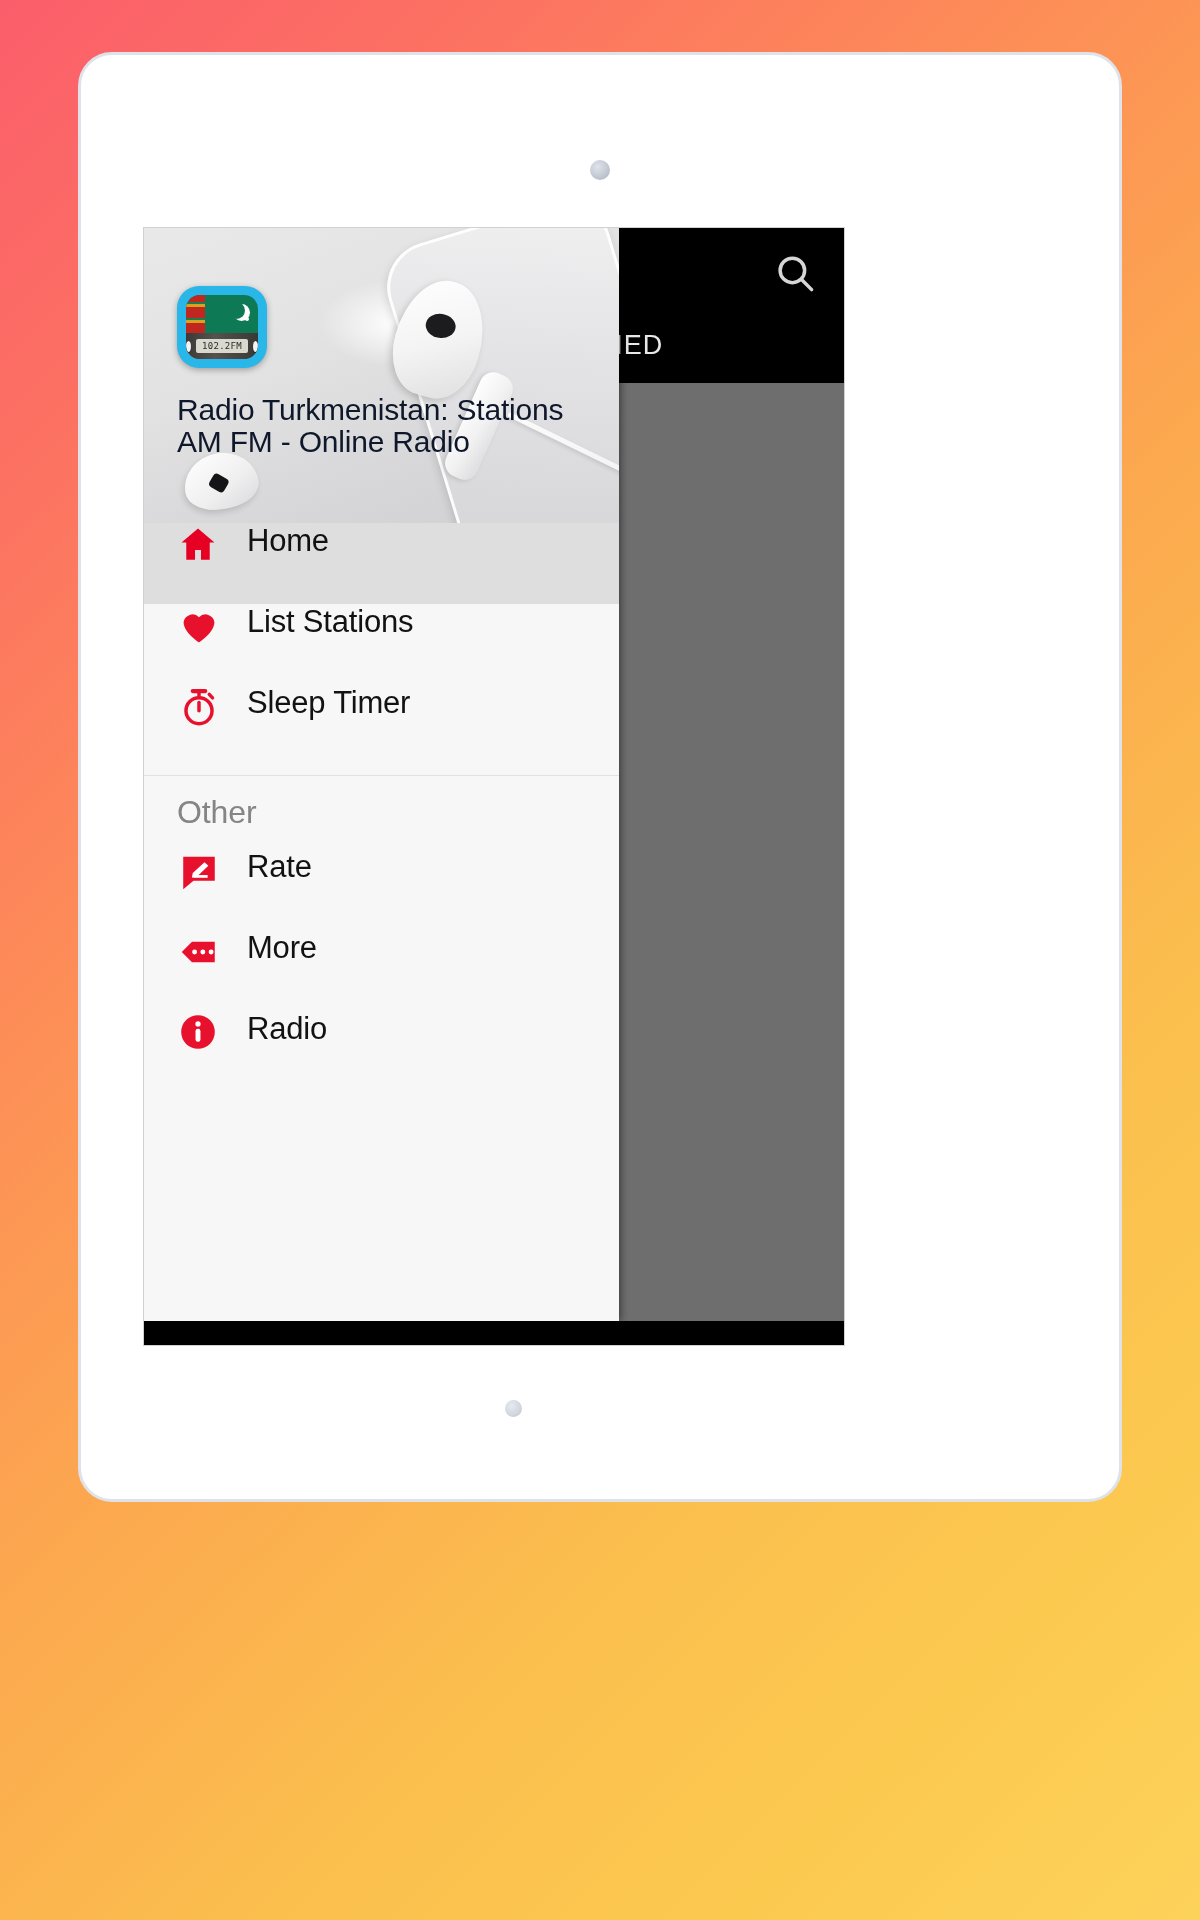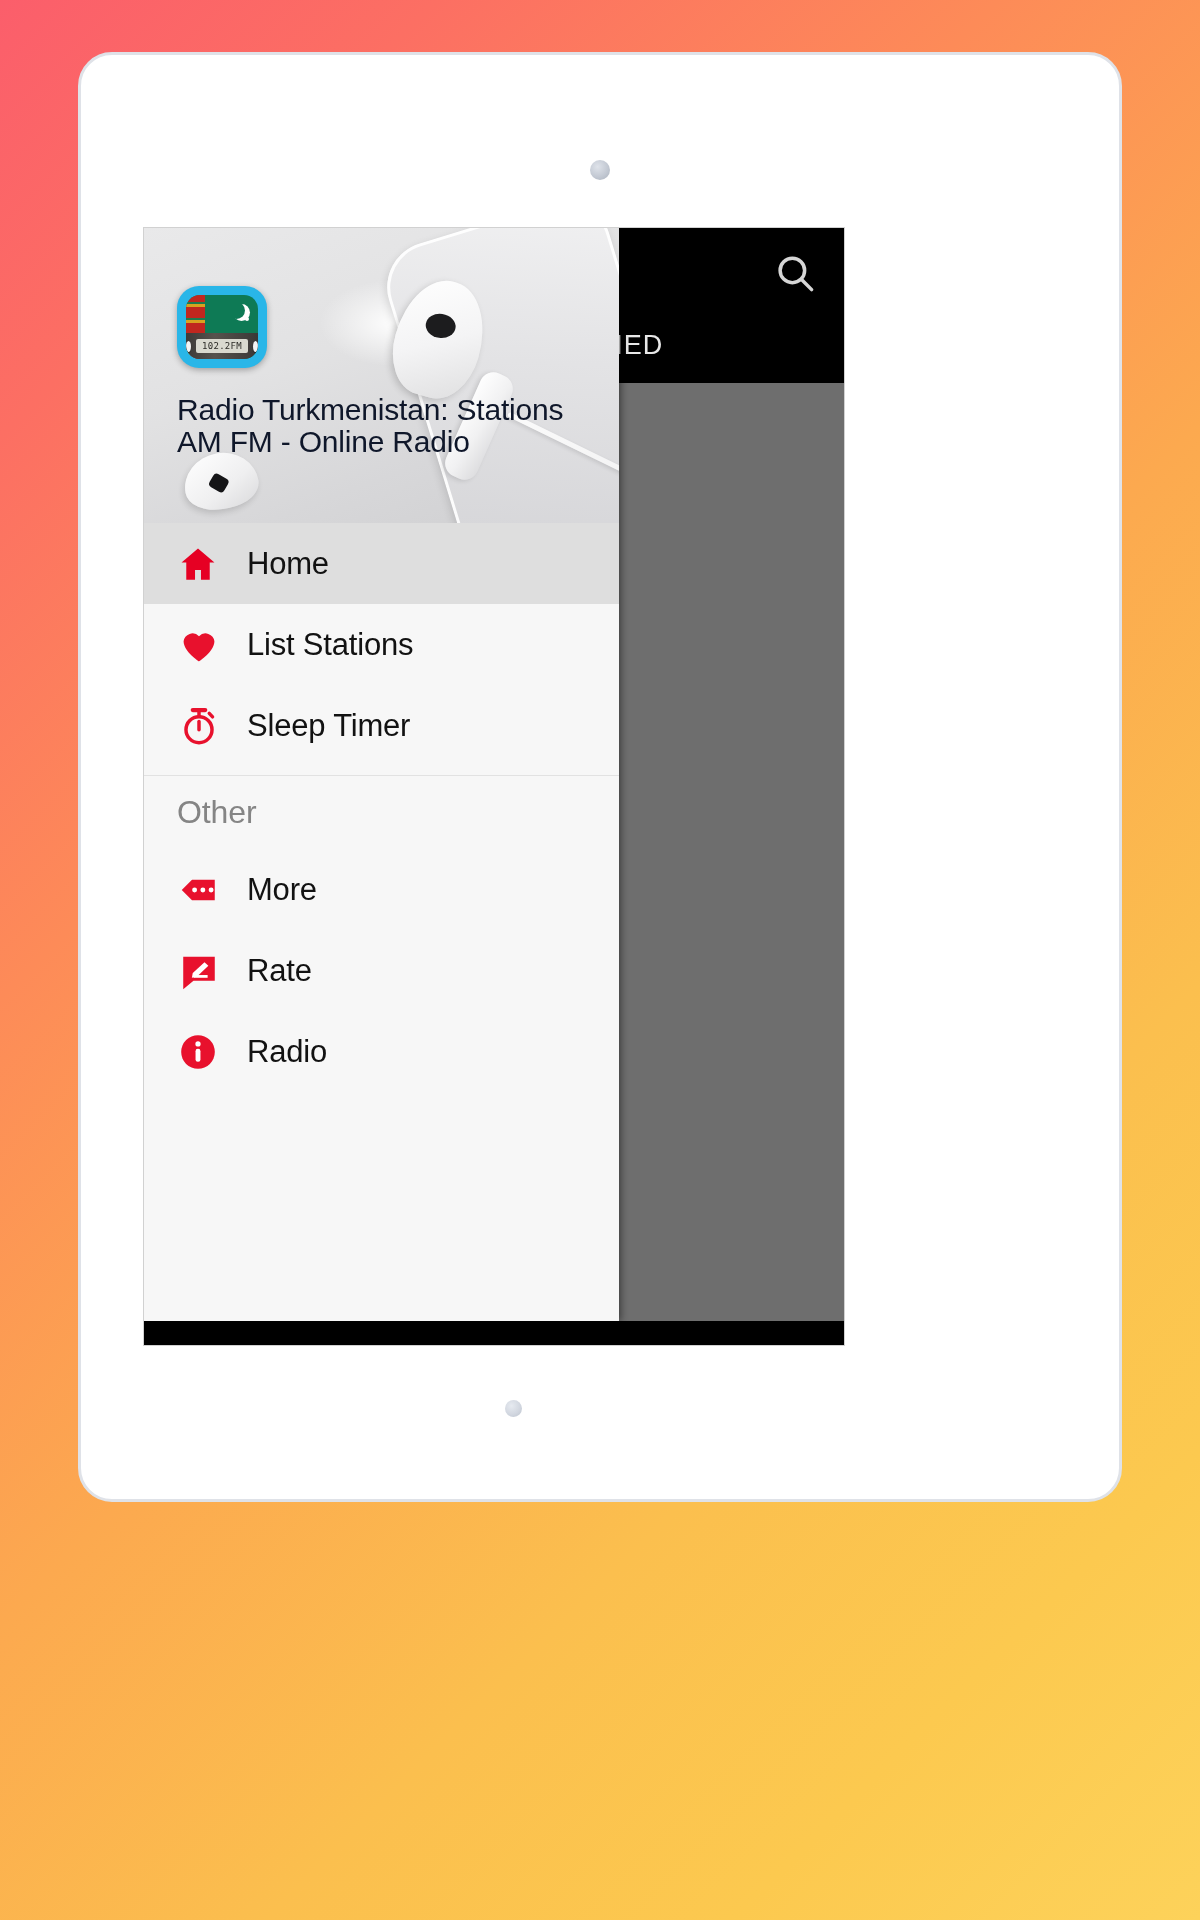--- a/index.html
+++ b/index.html
@@ -155,21 +155,21 @@
     color:#0f172a;font-size:30px;line-height:1.08;letter-spacing:-.2px;
   }
   .app-email{
     position:absolute;left:33px;top:240px;
     color:#6d6d6d;font-size:27px;letter-spacing:-.1px;
   }
 
   
   .menu{position:absolute;left:0;top:295px;right:0;bottom:0;background:#f7f7f7;}
   .mi{
-    position:relative;height:81px;display:flex;align-items:center;
+    position:relative;height:81px;display:flex;align-items:flex-start;
     padding-left:33px;box-sizing:border-box;
   }
   .mi.active{background:#dedede;}
   .mi-ic{width:70px;flex:0 0 70px;display:flex;align-items:center;}
   .mi-ic svg{display:block;}
   .mi-lb{font-size:31px;color:#121212;letter-spacing:-.2px;}
   .sep{height:1px;background:#e2e2e2;margin-top:9px;}
   .grp{
     height:73px;display:flex;align-items:center;padding-left:33px;
     color:#858585;font-size:32px;letter-spacing:-.1px;
@@ -263,42 +263,42 @@
           <span class="mi-lb">Sleep Timer</span>
         </div>
 
         <div class="sep"></div>
 
         <div class="grp">Other</div>
 
         <div class="mi">
           <span class="mi-ic">
             <svg width="44" height="44" viewBox="0 0 24 24">
+              <path d="M3.4 4.2h17.2v13.1H9.0l-5.6 4.6z" fill="#e8112d"></path>
+              <path d="M15.0 7.2 8.6 13.1l-.5 2.6 2.7-.6 6.3-5.9z" fill="#ffffff"></path>
+              <rect x="9.1" y="14.2" width="7.6" height="1.5" fill="#ffffff"></rect>
+            </svg>
+          </span>
+          <span class="mi-lb">Rate</span>
+        </div>
+
+        <div class="mi">
+          <span class="mi-ic">
+            <svg width="44" height="44" viewBox="0 0 24 24">
               <path d="M8.2 6.4h12.4v11.2H8.2L2.6 12z" fill="#e8112d"></path>
               <circle cx="9.6" cy="12" r="1.35" fill="#ffffff"></circle>
               <circle cx="14.1" cy="12" r="1.35" fill="#ffffff"></circle>
               <circle cx="18.6" cy="12" r="1.35" fill="#ffffff"></circle>
             </svg>
           </span>
           <span class="mi-lb">More</span>
         </div>
 
         <div class="mi">
           <span class="mi-ic">
-            <svg width="44" height="44" viewBox="0 0 24 24">
-              <path d="M3.4 4.2h17.2v13.1H9.0l-5.6 4.6z" fill="#e8112d"></path>
-              <path d="M15.0 7.2 8.6 13.1l-.5 2.6 2.7-.6 6.3-5.9z" fill="#ffffff"></path>
-              <rect x="9.1" y="14.2" width="7.6" height="1.5" fill="#ffffff"></rect>
-            </svg>
-          </span>
-          <span class="mi-lb">Rate</span>
-        </div>
-
-        <div class="mi">
-          <span class="mi-ic">
             <svg width="42" height="42" viewBox="0 0 24 24">
               <circle cx="12" cy="12" r="9.6" fill="#e8112d"></circle>
               <circle cx="12" cy="7.4" r="1.5" fill="#ffffff"></circle>
               <rect x="10.6" y="10.2" width="2.8" height="7.4" rx="1.3" fill="#ffffff"></rect>
             </svg>
           </span>
           <span class="mi-lb">Radio</span>
         </div>
 
       </div>

